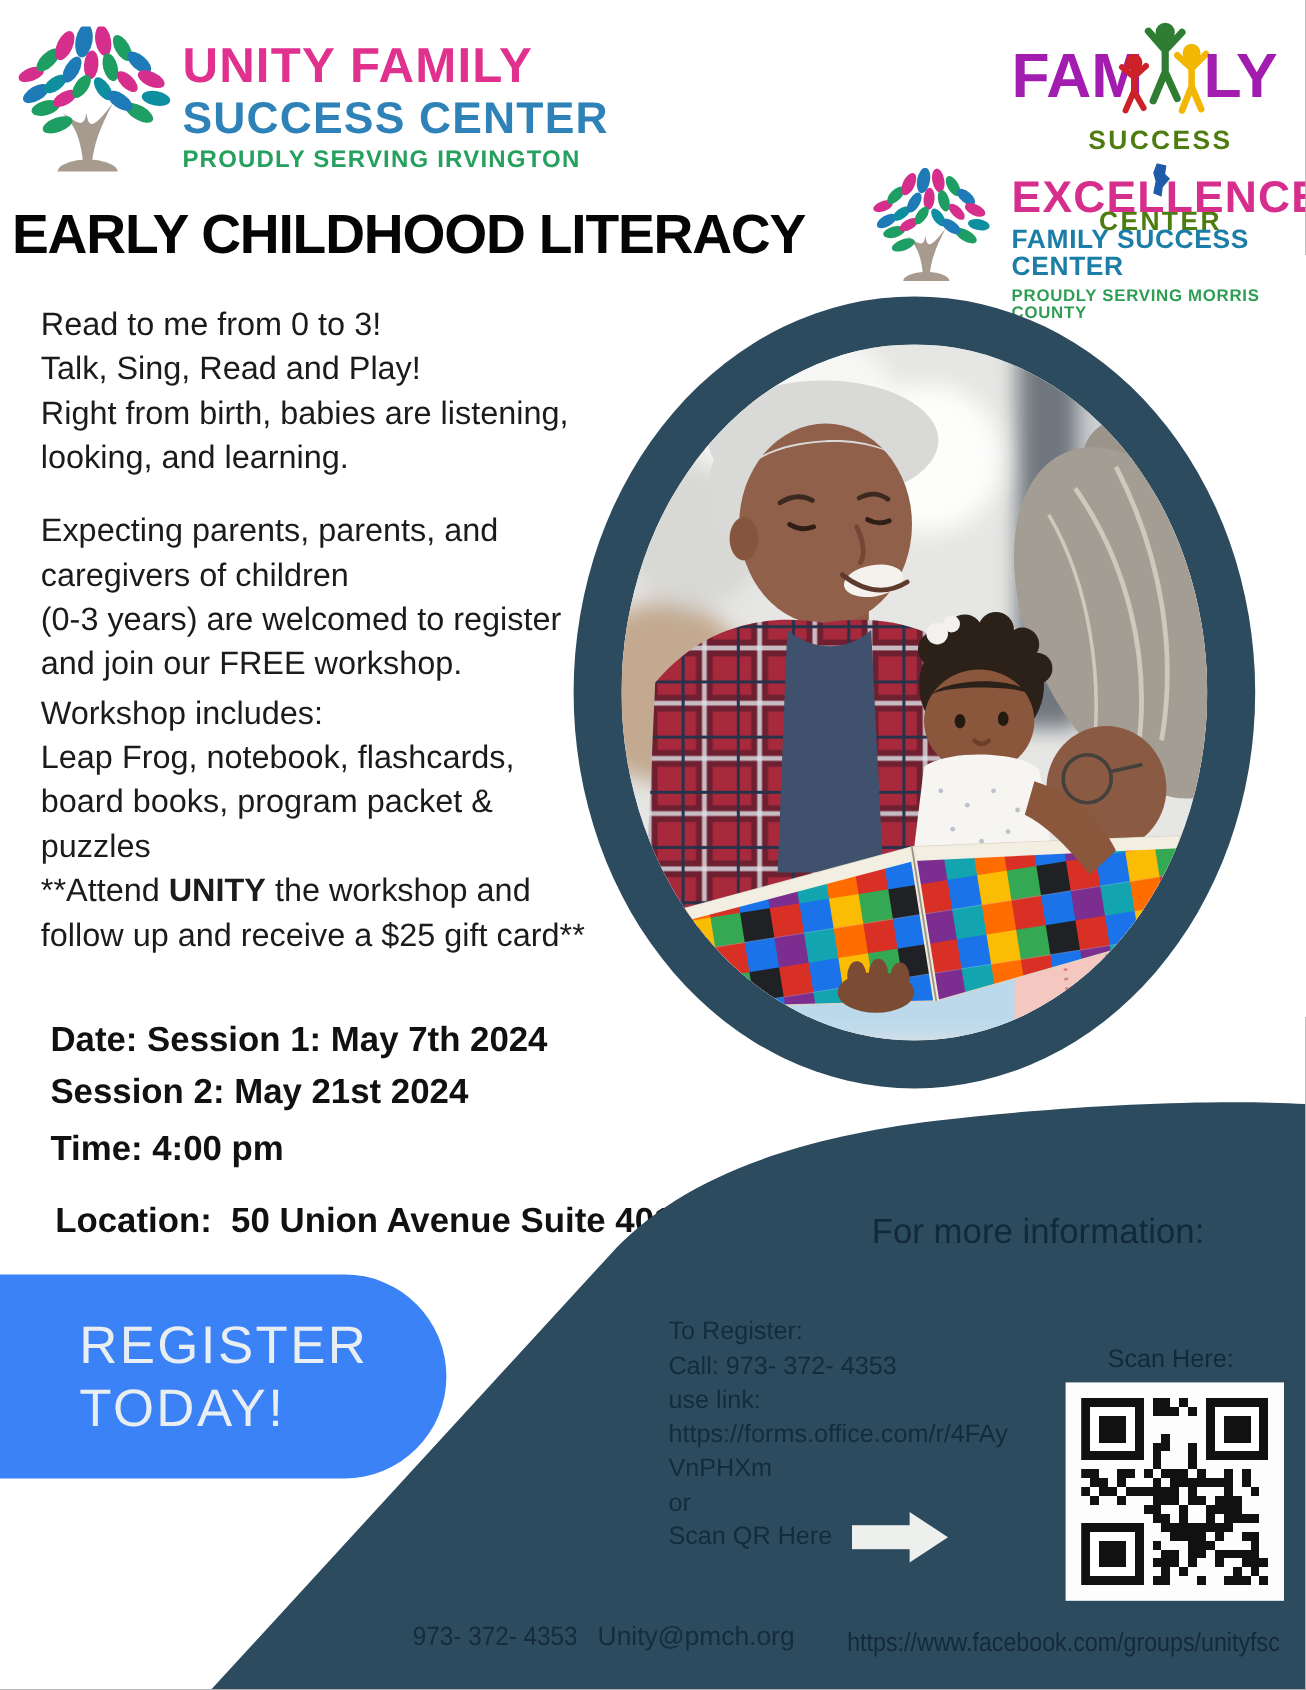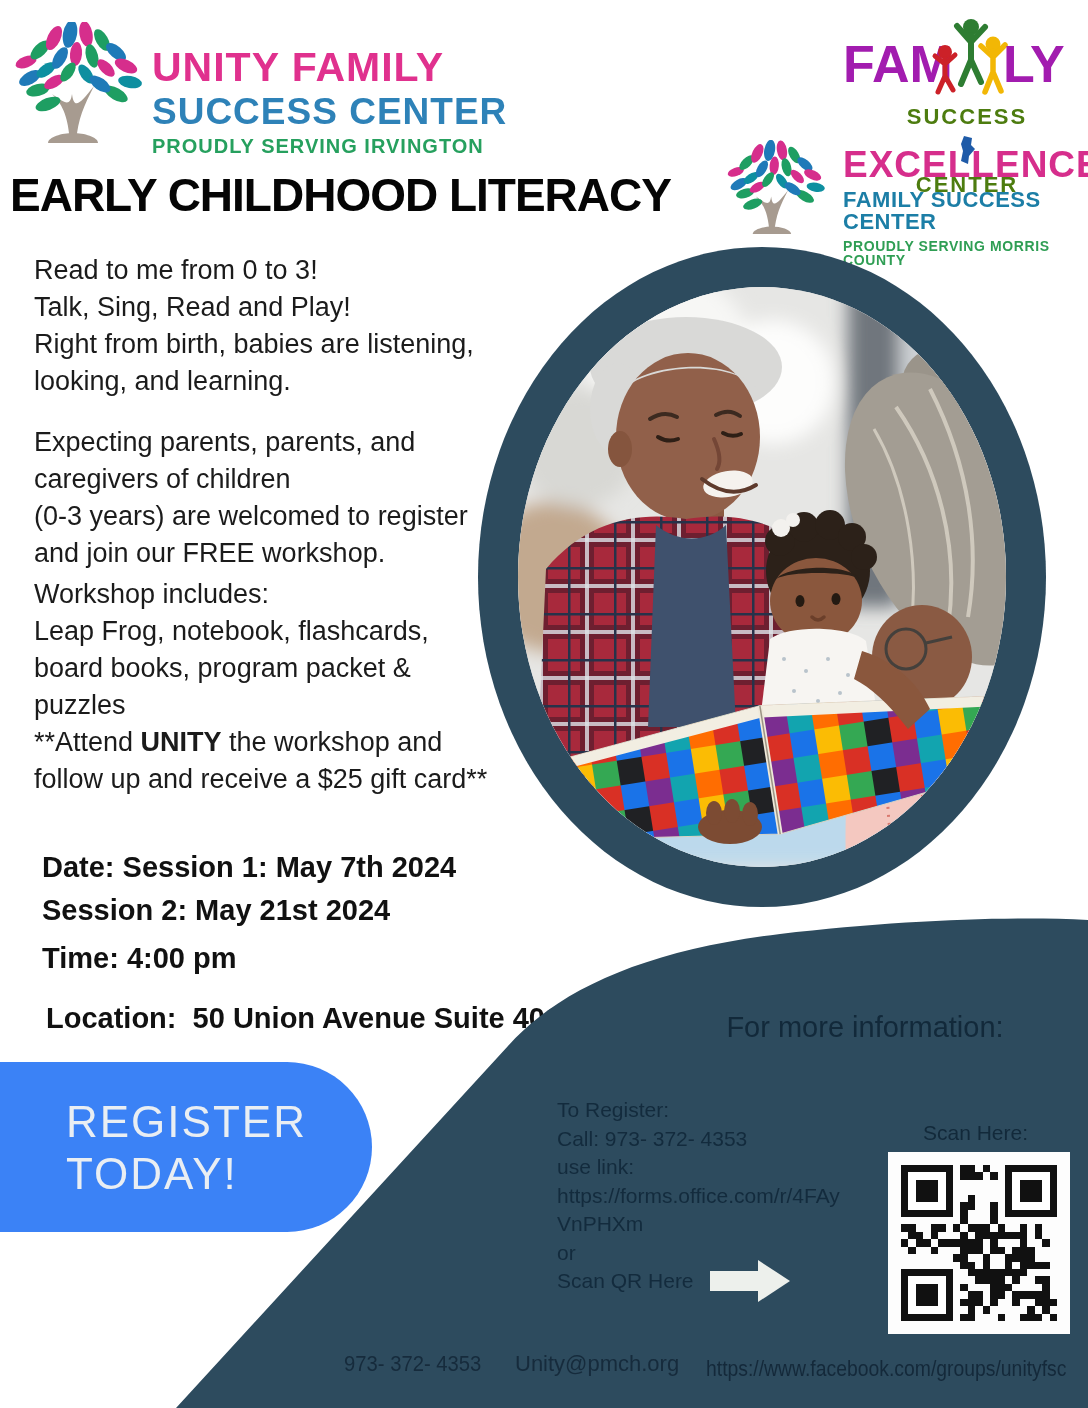--- a/index.html
+++ b/index.html
@@ -6,21 +6,21 @@
   html,body { background:#888; }
   .page {
     position:relative; width:1088px; height:1408px; margin:0 auto;
     background:#ffffff; overflow:hidden;
     font-family:"Liberation Sans", sans-serif; color:#1c1c1c;
   }
   .abs { position:absolute; }
   .preline { white-space:pre-line; }
 
   
-  .unity-text { left:152px; top:47px; line-height:1; }
+  .unity-text { left:152px; top:34px; line-height:1; }
   .unity-l1 { font-size:41px; font-weight:bold; color:#e0318e; letter-spacing:1px; }
   .unity-l2 { font-size:37px; font-weight:bold; color:#2e82b8; letter-spacing:1px; margin-top:5px; }
   .unity-l3 { font-size:20px; font-weight:bold; color:#26a05e; letter-spacing:1px; margin-top:6px; }
 
   .family-logo { left:843px; top:22px; width:240px; height:115px; }
   .family-word { position:absolute; top:0; left:0; width:100%; height:78px;
     font-size:52px; font-weight:bold; color:#a21caf; }
   .fam-start { position:absolute; left:0; top:12px; }
   .fam-end   { position:absolute; left:160px; top:12px; }
   .fam-figures { position:absolute; left:88px; top:-4px; }
@@ -66,21 +66,21 @@
   .qr-box svg { width:156px; height:156px; display:block; }
   .arrow { left:710px; top:1260px; width:82px; height:42px; }
   .arrow .bar { position:absolute; left:0; top:11px; width:50px; height:20px; background:#edf0ec; }
   .arrow .tip { position:absolute; left:48px; top:0; width:0; height:0;
     border-top:21px solid transparent; border-bottom:21px solid transparent;
     border-left:32px solid #edf0ec; }
   .fb-link { left:706px; top:1356px; font-size:22px; color:#14293a;
     transform:scaleX(0.88); transform-origin:left top; }
   .phone-bottom { left:344px; top:1351px; font-size:22px; color:#162b3c;
     transform:scaleX(0.92); transform-origin:left top; }
-  .email-bottom { left:515px; top:1351px; font-size:22px; color:#162b3c;text-align:right; }
+  .email-bottom { left:498px; top:1351px; font-size:22px; color:#162b3c;text-align:right; }
 </style>
 </head>
 <body>
 
 <div class="page">
 
   <svg class="abs" style="left:8px; top:22px;" width="138" height="122" viewBox="0 0 138 122">
     <g>
       <path d="M62,120 C60,96 56,84 44,72 C56,80 62,86 64,72 C66,88 72,82 86,64 C76,84 70,96 68,120 Z" fill="#a79b90"></path>
       <path d="M40,121 L90,121 C90,115 76,111 65,111 C54,111 40,115 40,121 Z" fill="#a79b90"></path>

